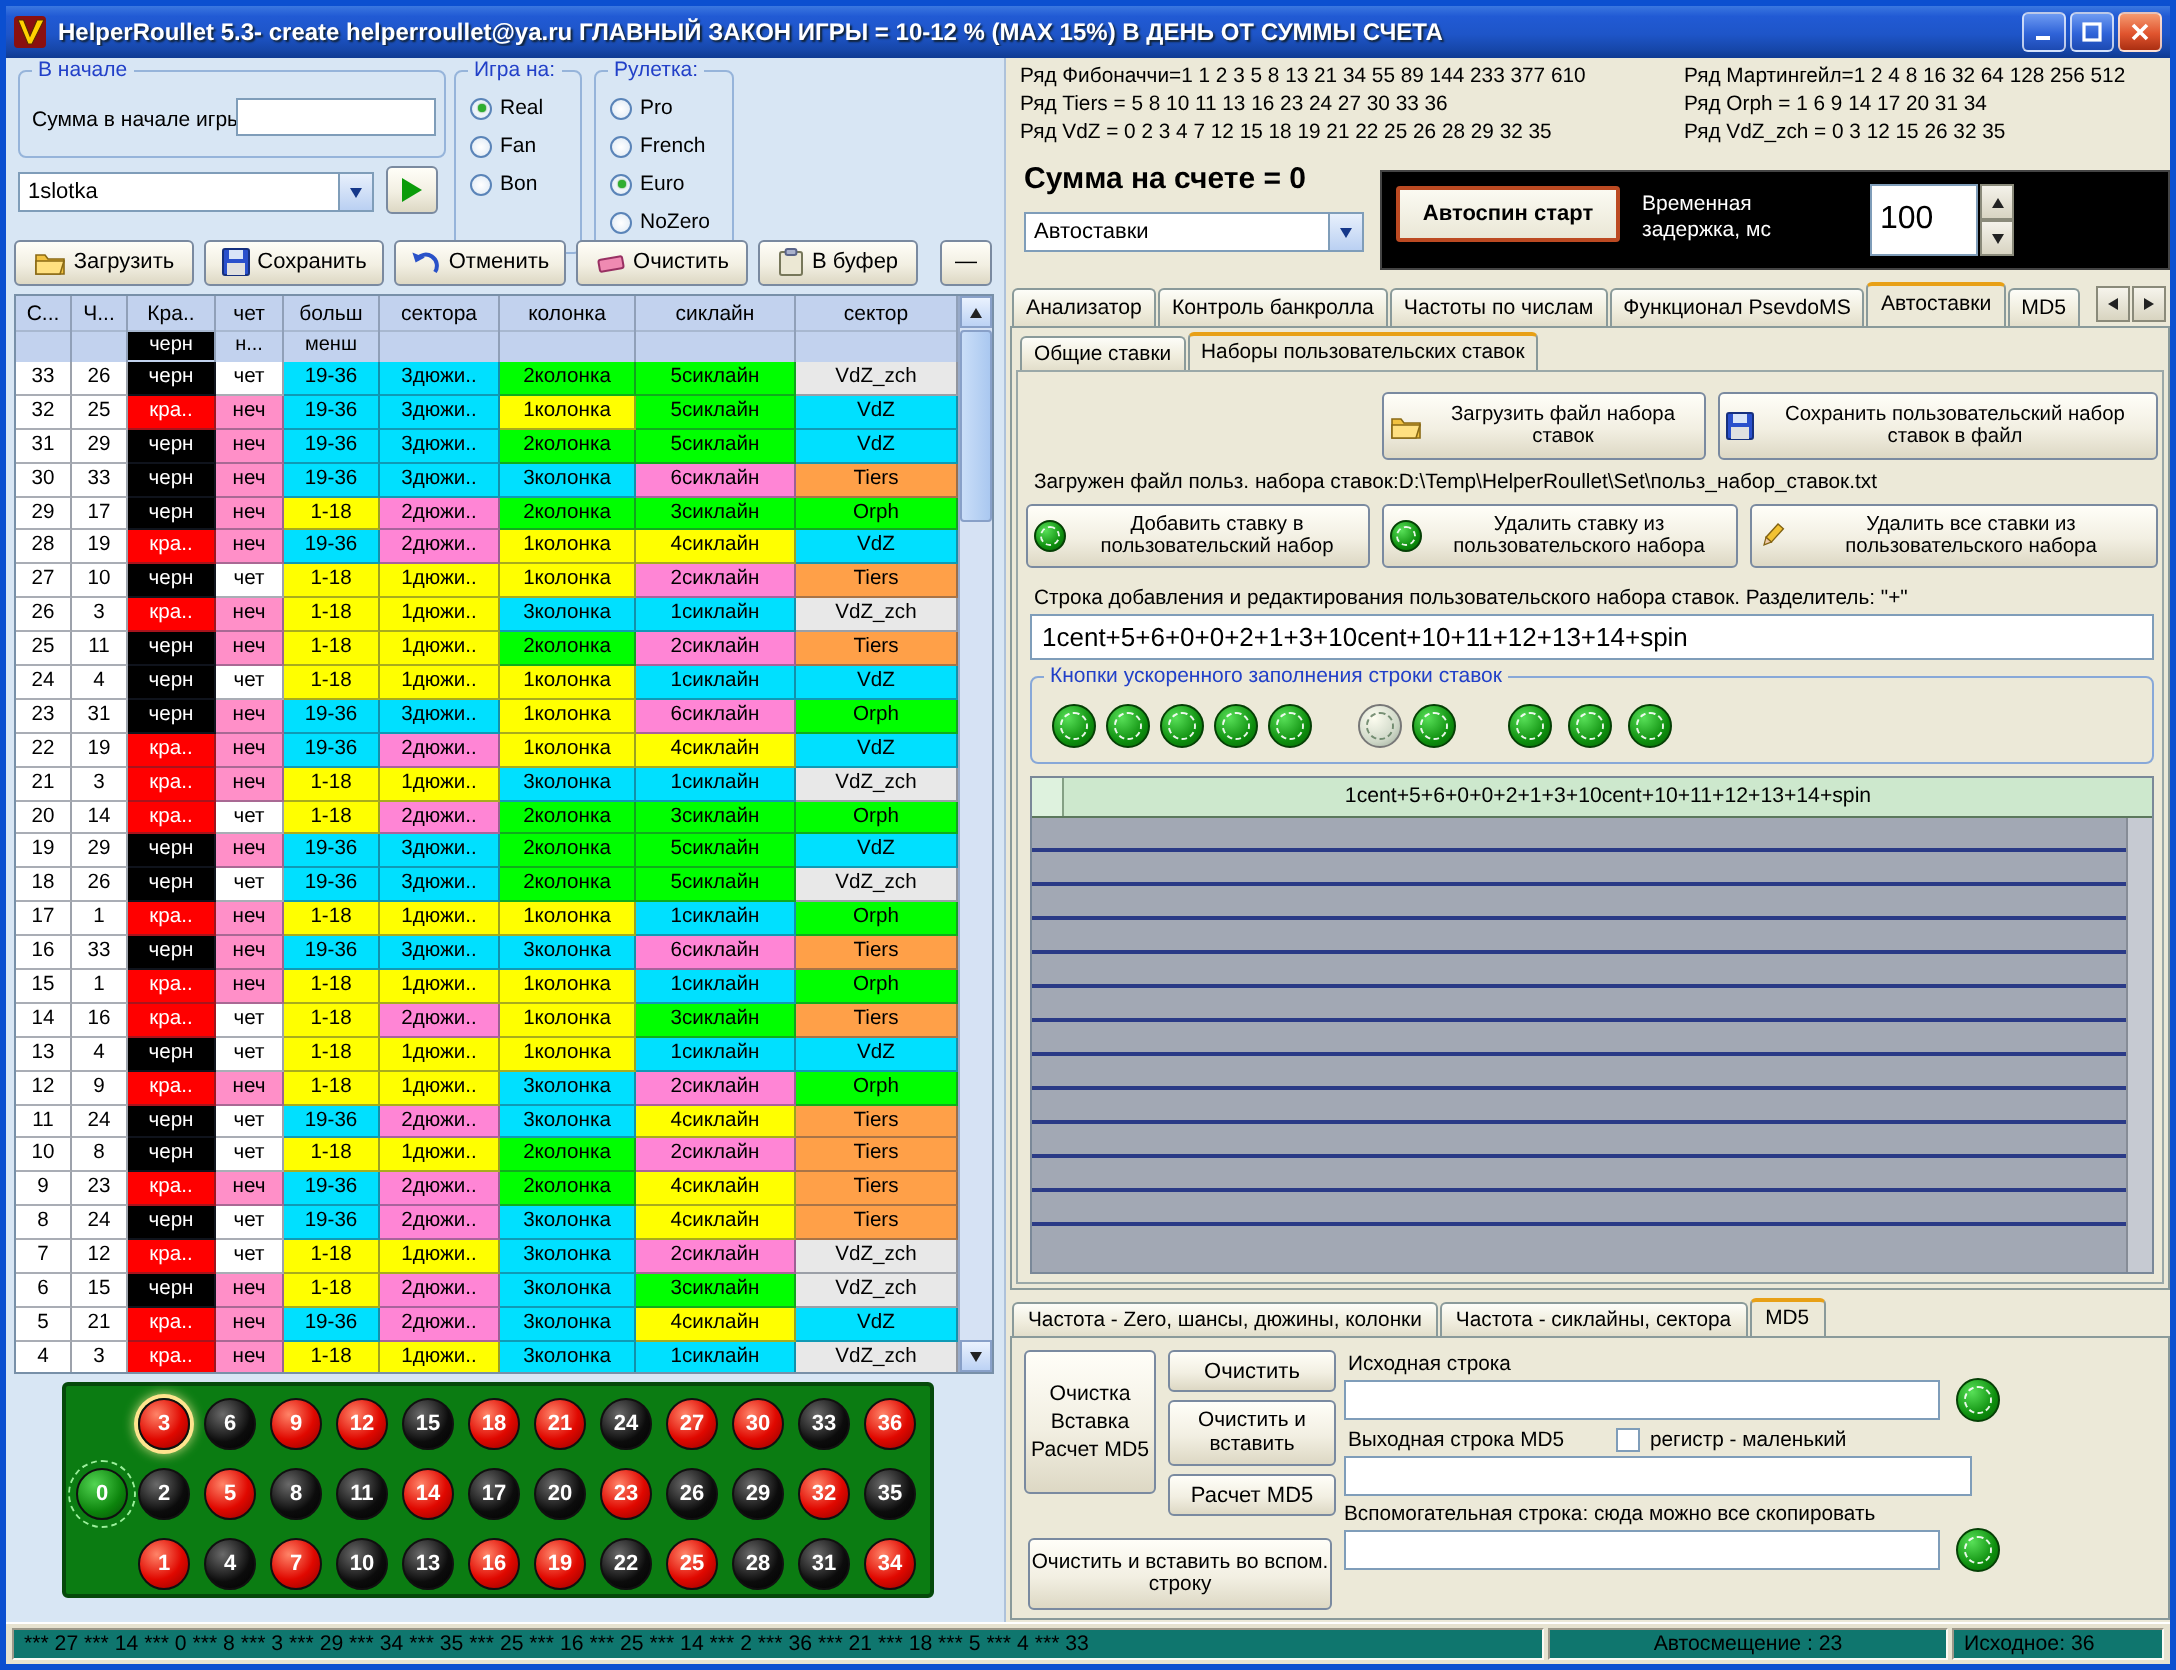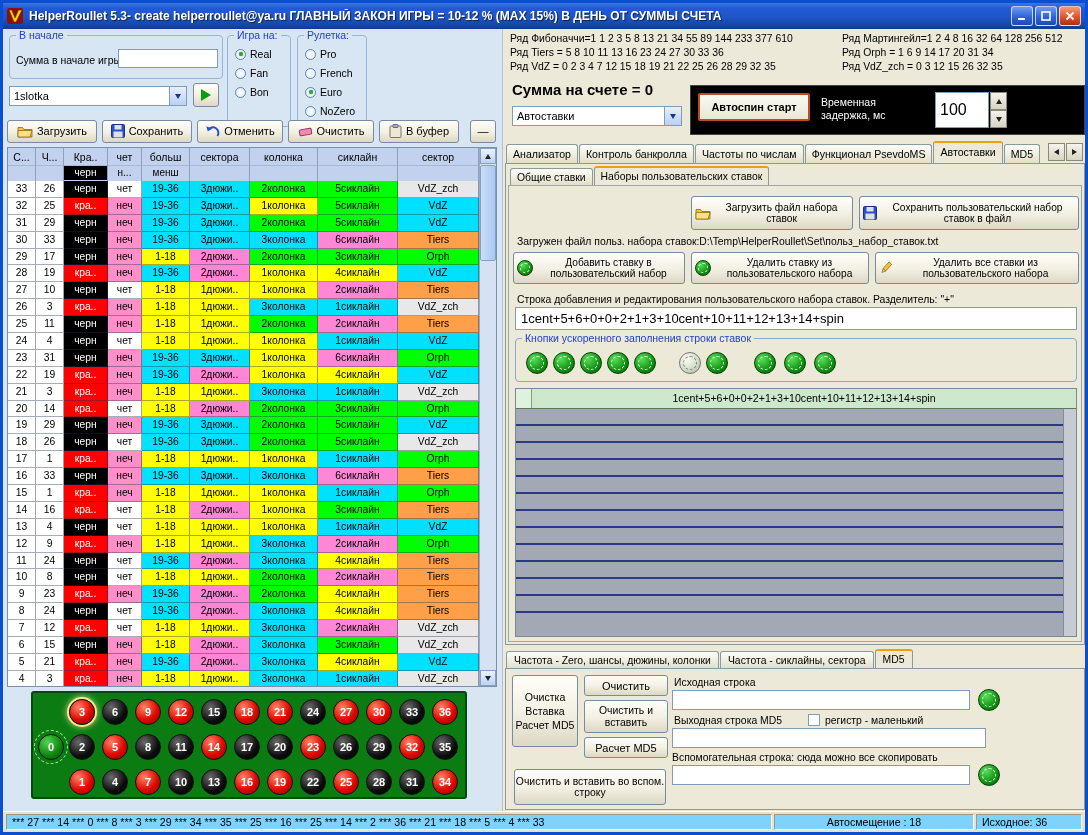--- a/index.html
+++ b/index.html
@@ -153,21 +153,21 @@
   .cb{position:absolute;left:302px;top:45px;width:12px;height:12px;border:1px solid #7f9db9;background:#fff;cursor:pointer}
   .reg-lbl{left:319px;top:46px}
   .out-input{position:absolute;left:166px;top:59px;width:314px;height:20px}
   .help-lbl{left:166px;top:83px}
   .help-input{position:absolute;left:166px;top:96px;width:298px;height:20px}
   .g2{left:472px;top:95px}
   .md5-cph{position:absolute;left:8px;top:100px;width:152px;height:36px;white-space:normal;line-height:1.1;font-size:10.4px}
 
   
   .statusbar{position:absolute;left:0;bottom:0;right:0;height:21px;background:#e6e2d0;display:flex;gap:2px;padding:2px 3px;border-top:1px solid #fff}
-  .sb-p{border:1px solid;border-color:#9c988a #fbfaf4 #fbfaf4 #9c988a;font-size:10.6px;line-height:14px;padding:0 5px;white-space:nowrap;overflow:hidden;background:#7dd3fc}
+  .sb-p{border:1px solid;border-color:#9c988a #fbfaf4 #fbfaf4 #9c988a;font-size:10.6px;line-height:14px;padding:0 5px;white-space:nowrap;overflow:hidden;background:#0f766e}
   .p1{flex:1}
   .p2{width:200px;text-align:center}
   .p3{width:106px}
 </style>
 </head>
 <body>
 
 <div class="window">
   <div class="titlebar">
     <span class="app-icon">
@@ -885,16 +885,16 @@
         <div class="md5-lbl help-lbl">Вспомогательная строка: сюда можно все скопировать</div>
         <input class="txt help-input" style="">
         <div class="gbtn g2"></div>
         <button class="btn md5-cph">Очистить и вставить во вспом. строку</button>
       </div>
     </div>
   </div>
 
   <div class="statusbar">
     <div class="sb-p p1">*** 27 *** 14 *** 0 *** 8 *** 3 *** 29 *** 34 *** 35 *** 25 *** 16 *** 25 *** 14 *** 2 *** 36 *** 21 *** 18 *** 5 *** 4 *** 33</div>
-    <div class="sb-p p2">Автосмещение : 18</div>
+    <div class="sb-p p2">Автосмещение : 23</div>
     <div class="sb-p p3">Исходное: 36</div>
   </div>
 </div>
 
 </body></html>

